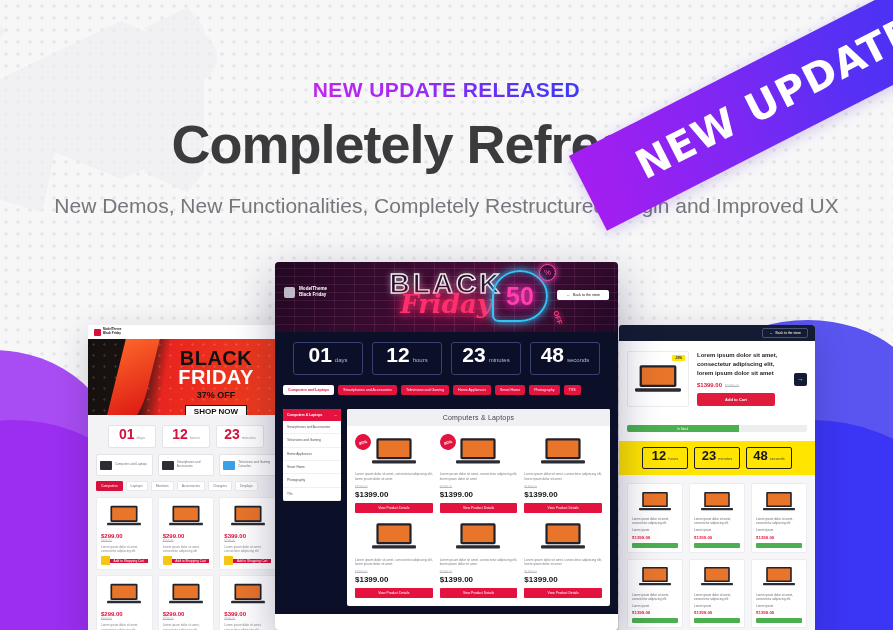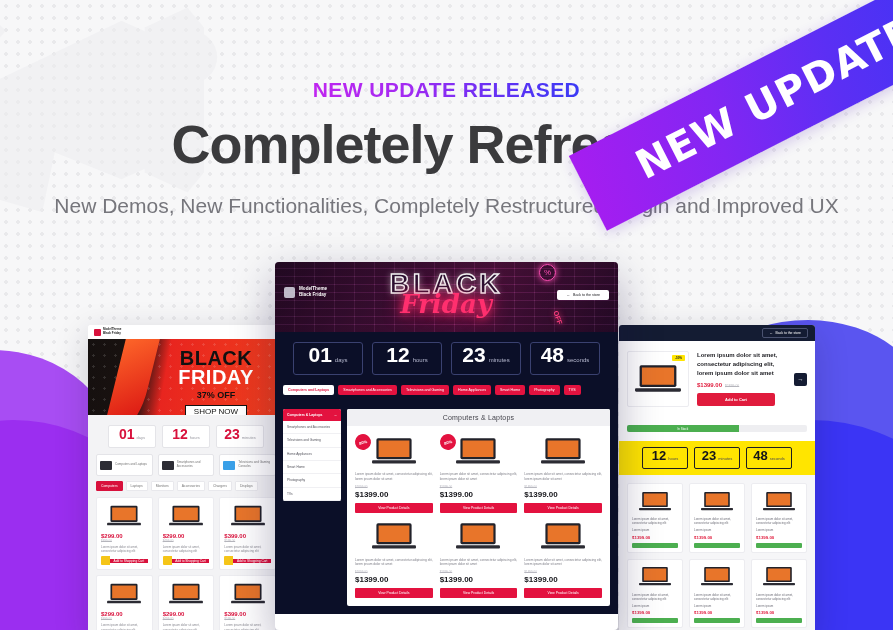--- a/index.html
+++ b/index.html
@@ -117,21 +117,21 @@
     position:absolute; inset:0; opacity:.13;
     background-image:radial-gradient(#fff 1px, transparent 1.2px);
     background-size:11px 11px;
   }
   .ml-bf{ position:absolute; right:8px; top:10px; text-align:center; width:120px; }
   .ml-bf .l1{ font-size:20px; font-weight:bold; color:#111; letter-spacing:.5px; line-height:.95; }
   .ml-bf .l2{ font-size:20px; font-weight:bold; color:#fff; letter-spacing:.5px; line-height:.95; }
   .ml-bf .l3{ font-size:9px; font-weight:bold; color:#111; margin-top:3px; }
   .ml-bf .l4{
     display:inline-block; margin-top:3px; background:#fff; color:#111;
-    font-size:8px; font-weight:normal; padding:1px 8px; border:1px solid #111;
+    font-size:8px; font-weight:bold; padding:1px 8px; border:1px solid #111;
   }
   .ml-count{ display:flex; gap:6px; padding:10px 8px 6px; justify-content:center; background:#f3f3f5; }
   .ml-cbox{
     background:#fff; border:1px solid #e4e4e8; border-radius:2px;
     width:48px; height:23px; display:flex; align-items:baseline;
     justify-content:center; gap:2px;
   }
   .ml-cnum{ font-size:14px; font-weight:bold; color:#d8113c; }
   .ml-cunit{ font-size:4px; color:#9a9aa2; }
   .ml-cats{ display:flex; gap:5px; padding:0 8px 5px; background:#f3f3f5; }
@@ -632,20 +632,23 @@
           <span>ModelTheme</span><br>
           <span>Black Friday</span>
         </span>
       </div>
 
       <div class="mc-neon">
         <div class="black">BLACK</div>
         <div class="friday">Friday</div>
       </div>
 
+      <div class="mc-bubble">
+        <span class="n50">50</span>
+      </div>
       <div class="mc-pct">%</div>
       <div class="mc-off">OFF</div>
 
       <div class="mc-back">
         <span>←</span>
         <span>Back to the store</span>
       </div>
     </div>
 
     <div class="mc-count">

